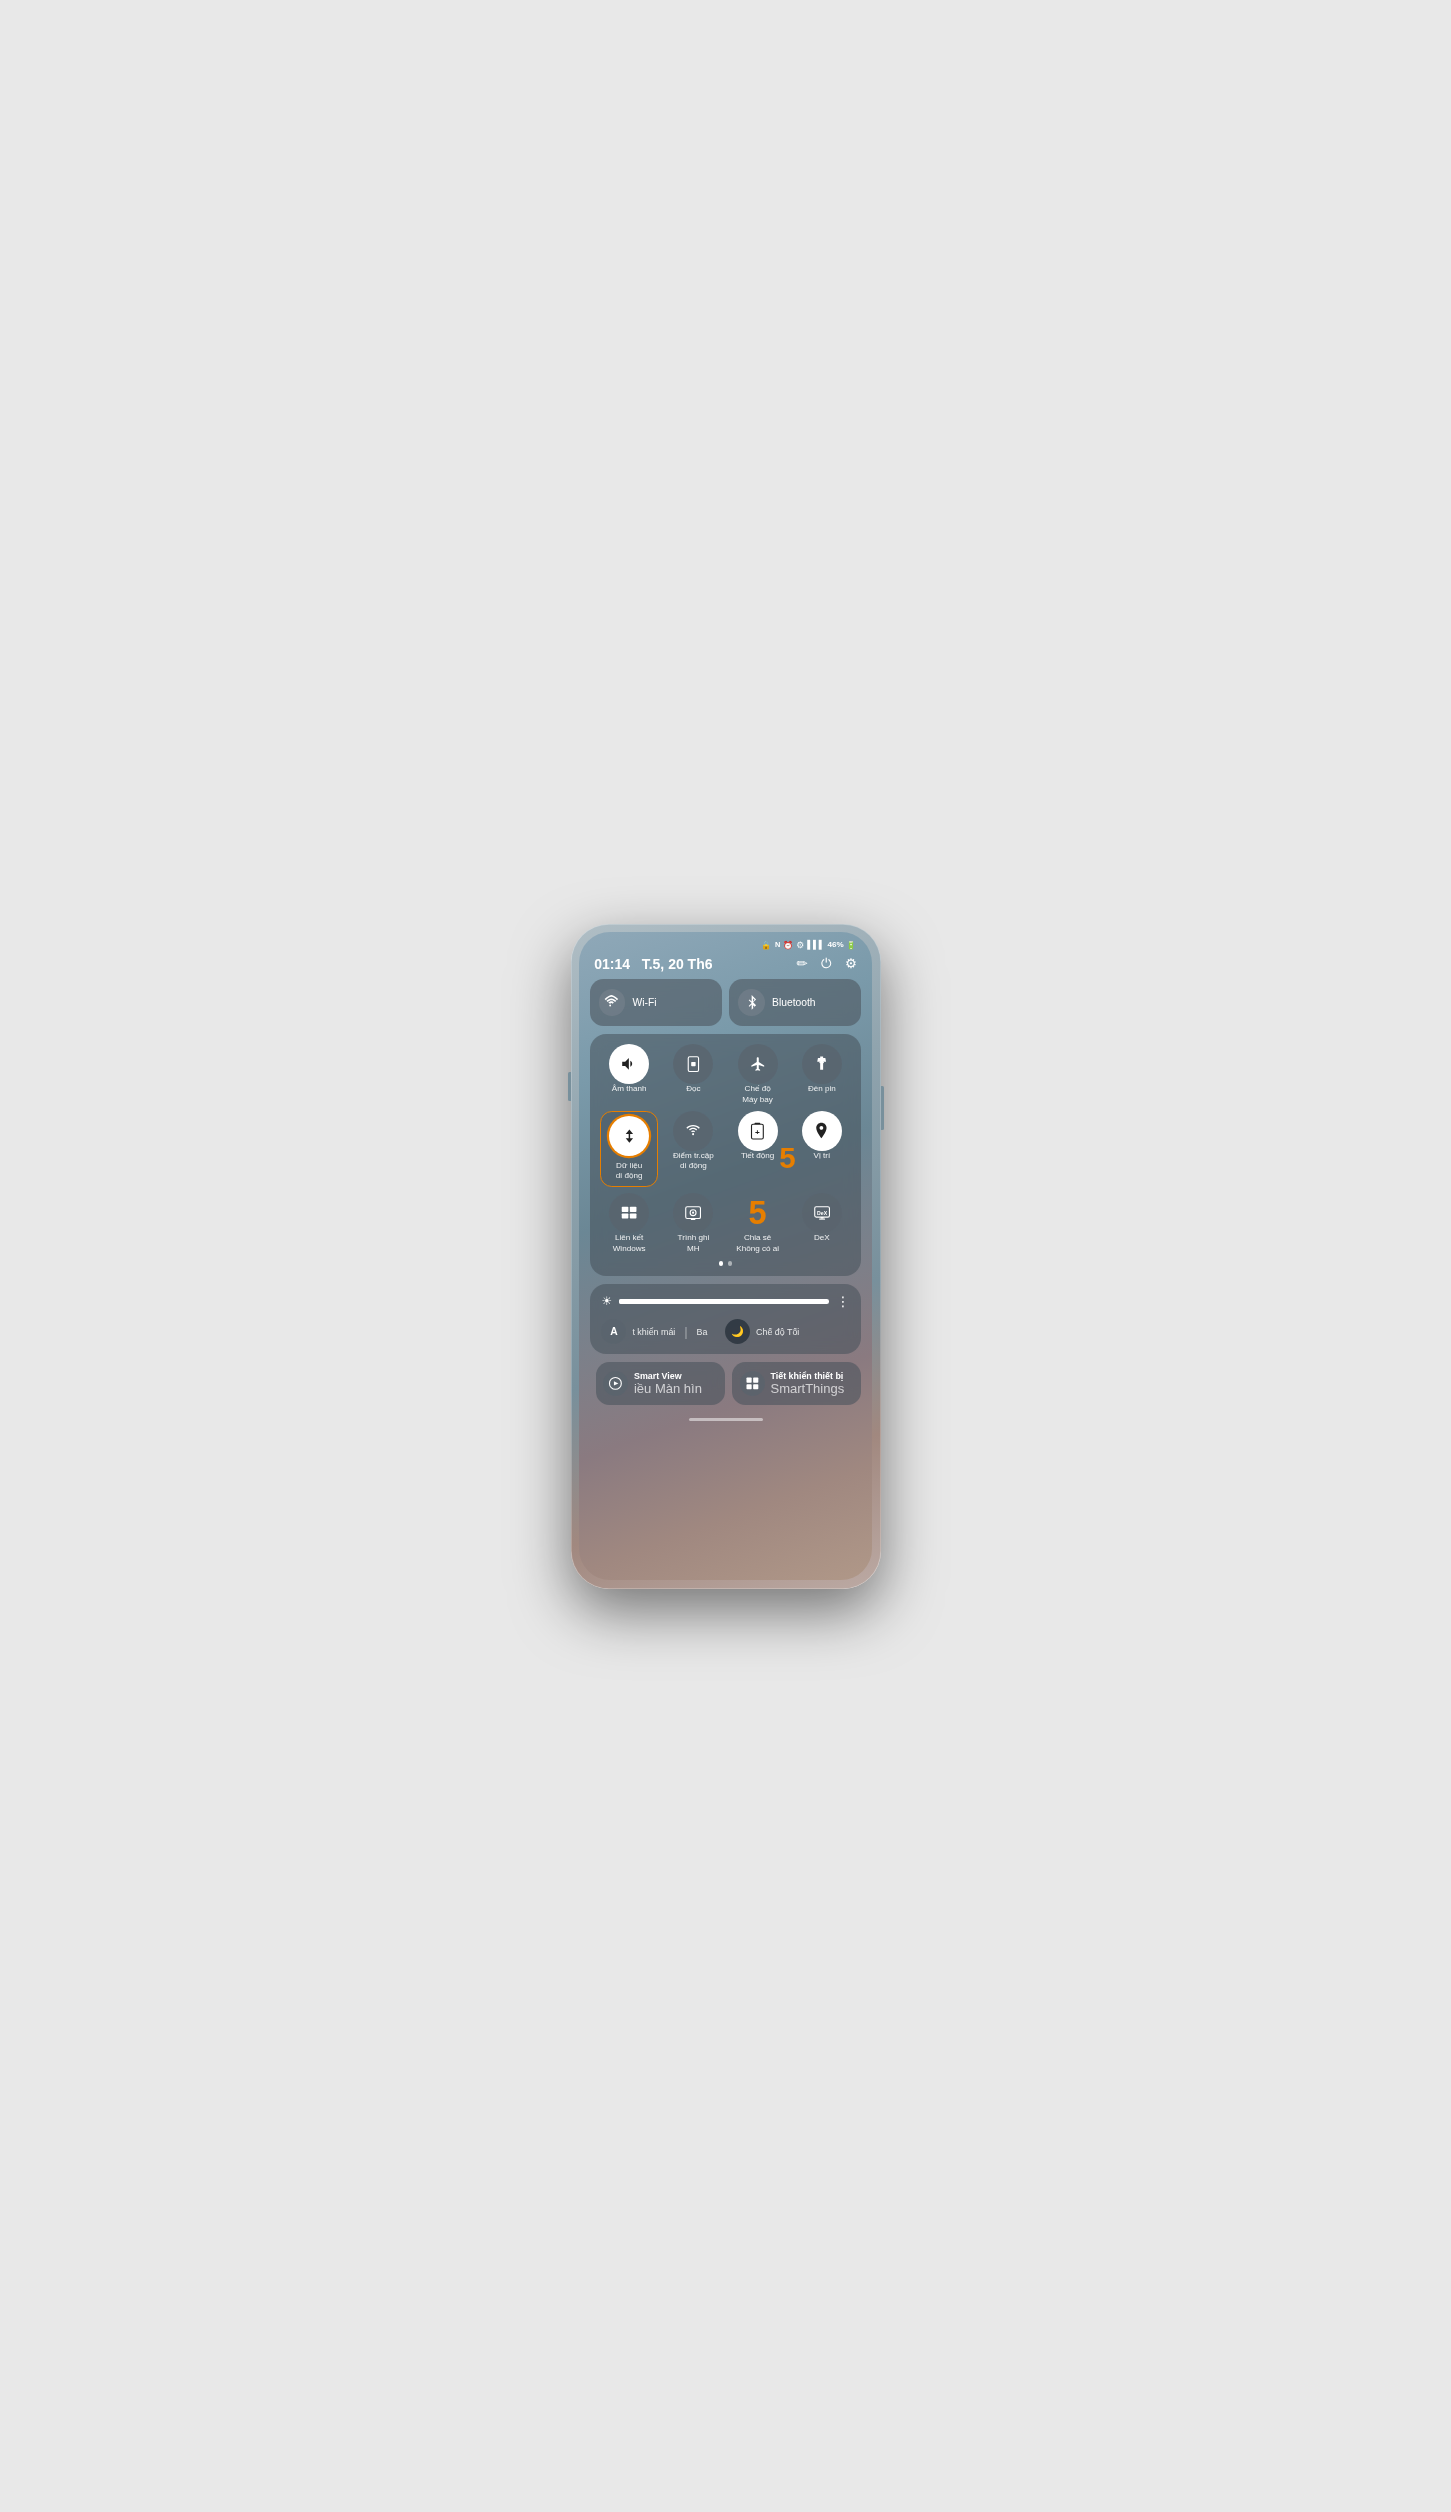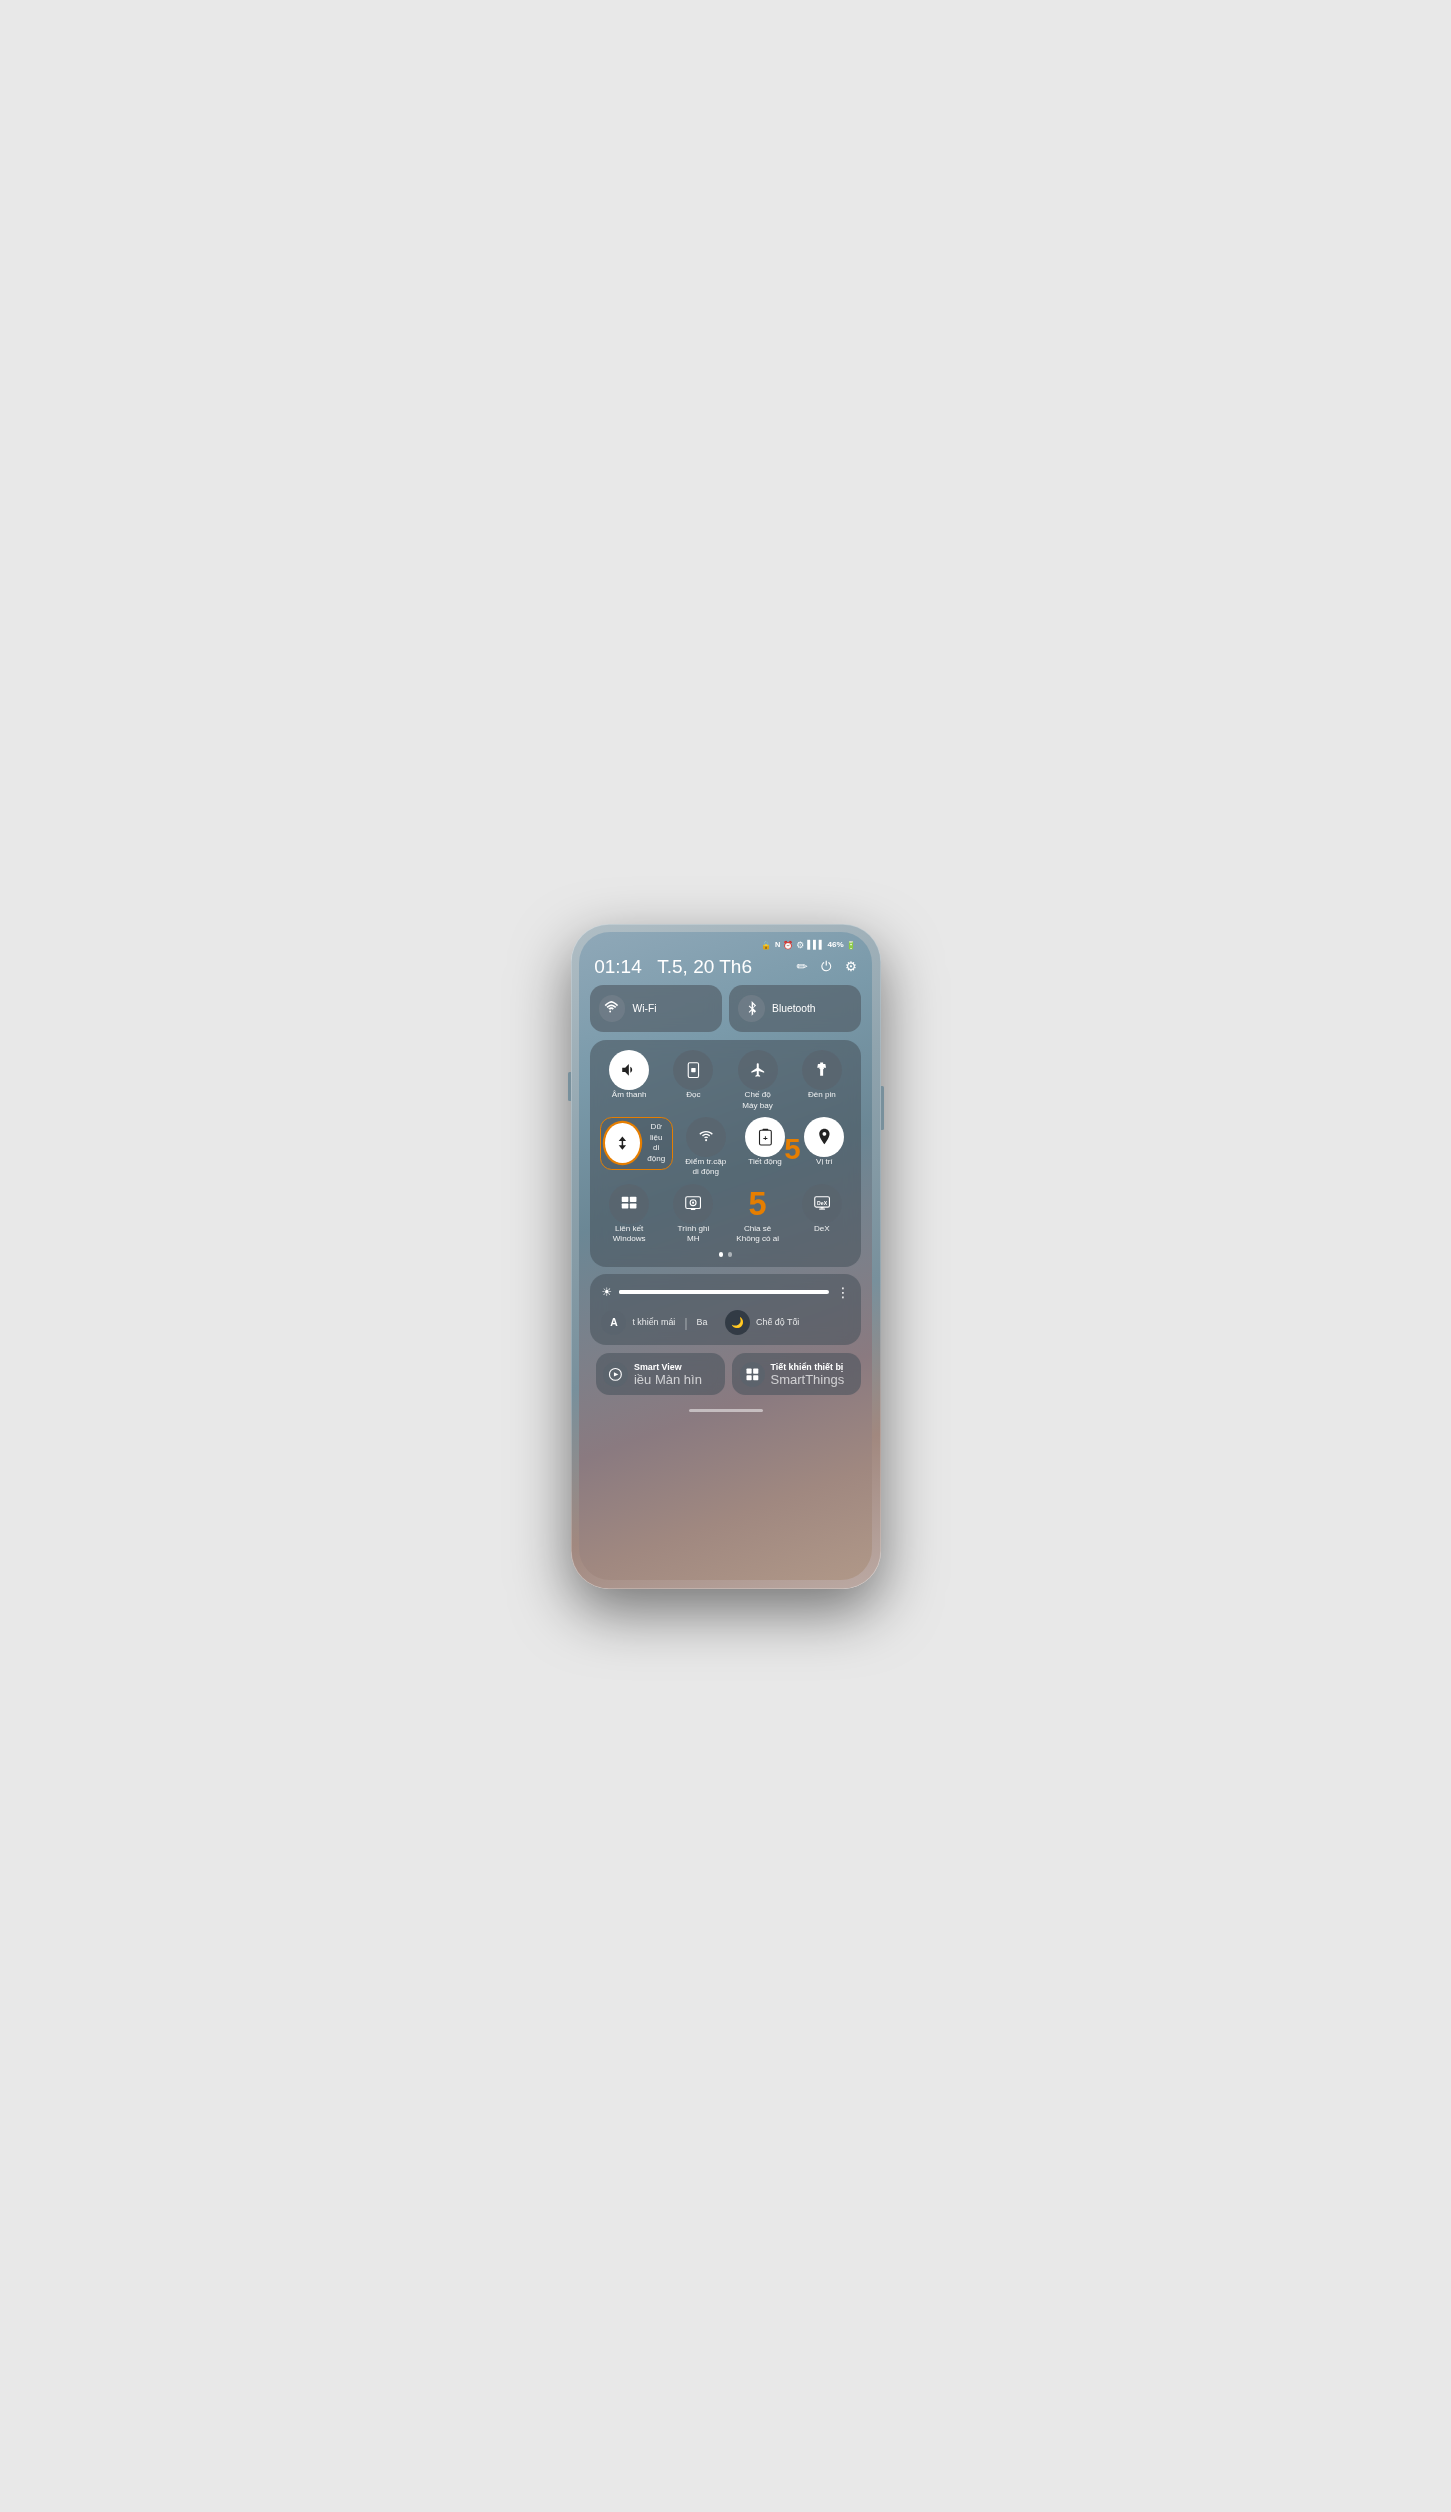--- a/index.html
+++ b/index.html
@@ -54,22 +54,22 @@
     }
     
     .header {
       display: flex;
       justify-content: space-between;
       align-items: center;
       padding: 3px 14.8px 7.4px;
     }
     .time-date {
       color: white;
-      font-size: 19px;
-      font-weight: 400;
+      font-size: 14px;
+      font-weight: 700;
     }
     .header-actions {
       display: flex;
       gap: 13.3px;
       align-items: center;
     }
     .header-action-icon {
       color: white;
       font-size: 13.3px;
       cursor: pointer;
@@ -155,21 +155,21 @@
       text-align: center;
       line-height: 1.3;
       font-weight: 400;
     }
     
     .tile-highlighted-wrapper {
       border: 1.8px solid #e67e00;
       border-radius: 11.8px;
       padding: 4.4px;
       display: flex;
-      flex-direction: row;
+      flex-direction: column;
       align-items: center;
       gap: 4.4px;
       cursor: pointer;
       background: rgba(0,0,0,0.08);
     }
     
     .orange-number {
       position: absolute;
       bottom: -5.9px;
       right: -7.4px;

